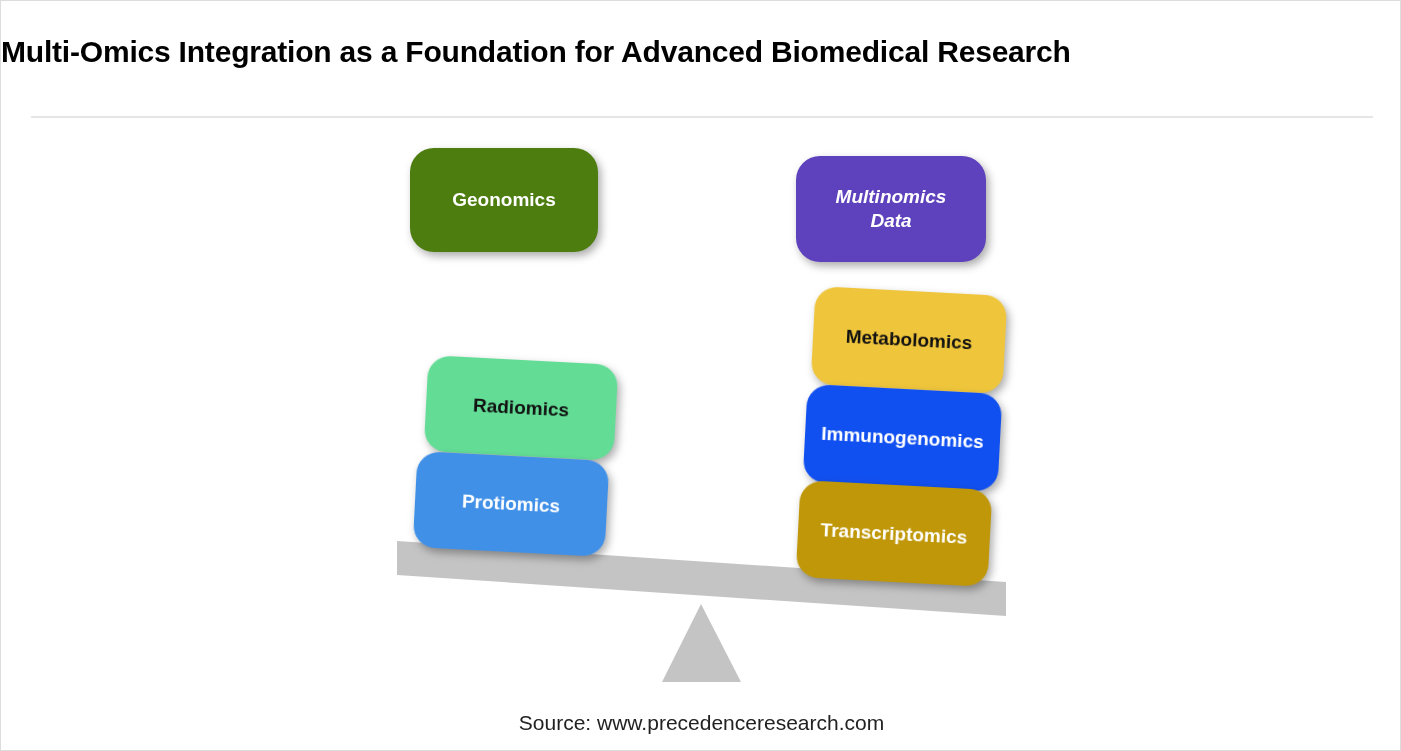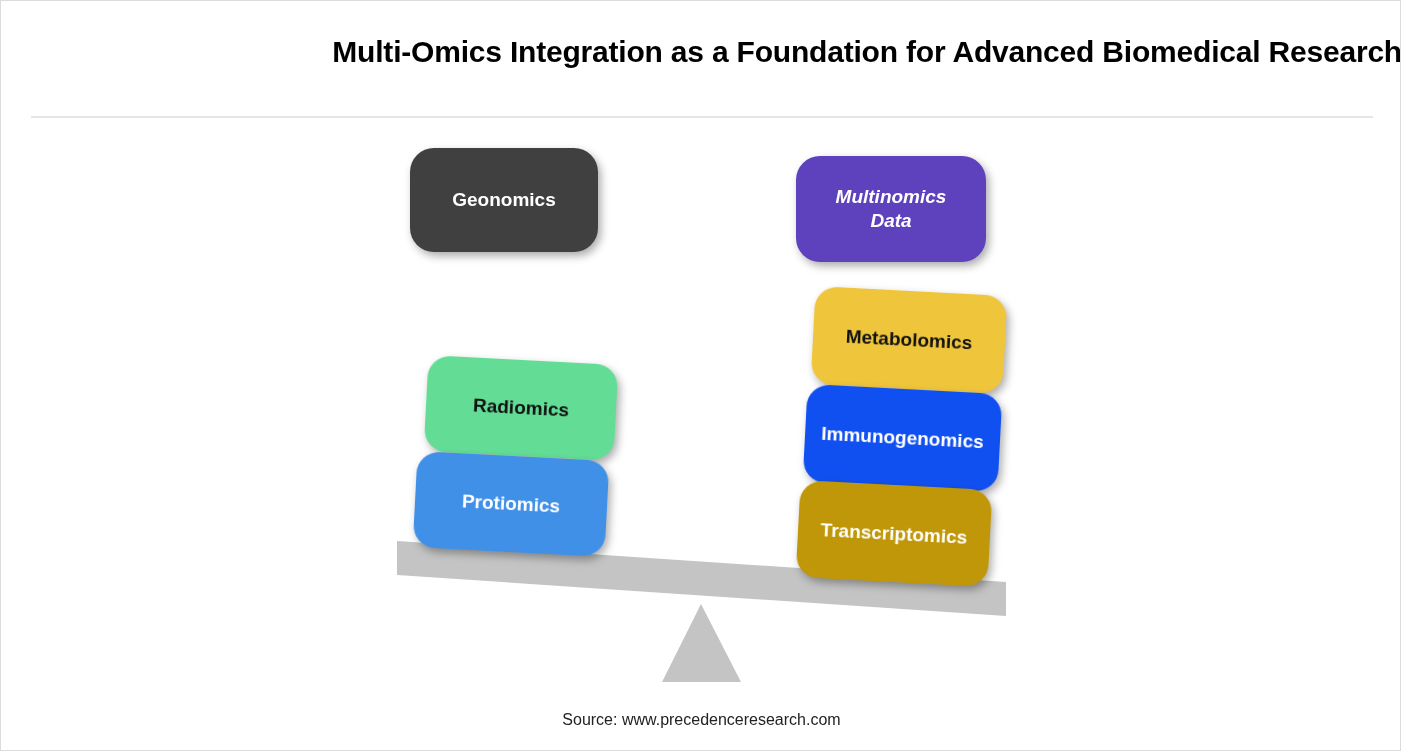--- a/index.html
+++ b/index.html
@@ -20,21 +20,21 @@
     border: 1px solid #dcdcdc;
     overflow: hidden;
   }
 
   
   #title {
     position: absolute;
     left: 0;
     top: 34px;
     width: 1401px;
-    text-align: right;
+    text-align: left;
     font-family: "Liberation Sans", sans-serif;
     font-size: 30px;
     font-weight: bold;
     color: #000000;
     letter-spacing: -0.2px;
     white-space: nowrap;
   }
   #header-divider {
     position: absolute;
     left: 30px;
@@ -68,21 +68,21 @@
     line-height: 1.25;
     filter: drop-shadow(3px 4px 4px rgba(0,0,0,0.33));
     user-select: none;
   }
 
   #box-geonomics {
     left: 409px;
     top: 147px;
     width: 188px;
     height: 104px;
-    background: #404040;
+    background: #4d7c0f;
     color: #ffffff;
     border-radius: 24px;
   }
 
   #box-multinomics {
     left: 795px;
     top: 155px;
     width: 190px;
     height: 106px;
     background: #5E41BC;
@@ -152,21 +152,21 @@
   }
 
   
   #source-note {
     position: absolute;
     left: 0;
     top: 710px;
     width: 1401px;
     text-align: center;
     font-family: "Liberation Sans", sans-serif;
-    font-size: 16px;
+    font-size: 21px;
     color: #222222;
   }
 </style>
 </head>
 <body>
 
 <div id="page">
 
   <div id="title">Multi-Omics Integration as a Foundation for Advanced Biomedical Research</div>
 

